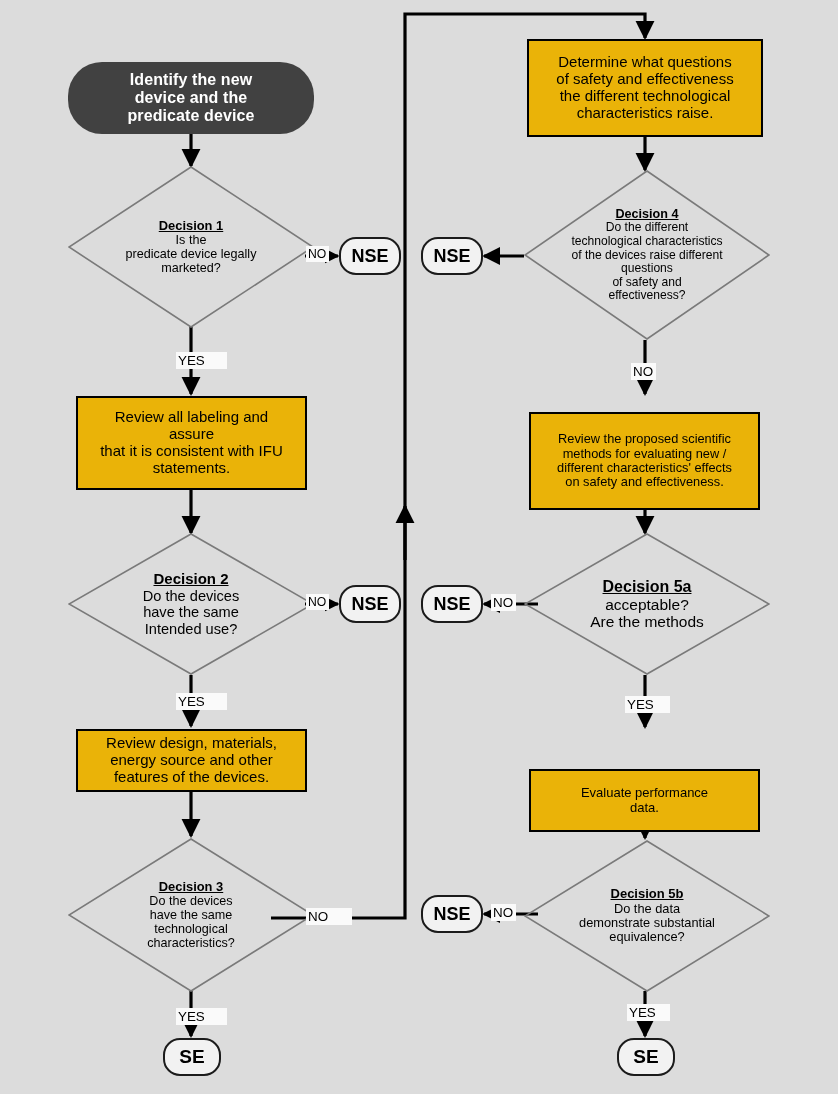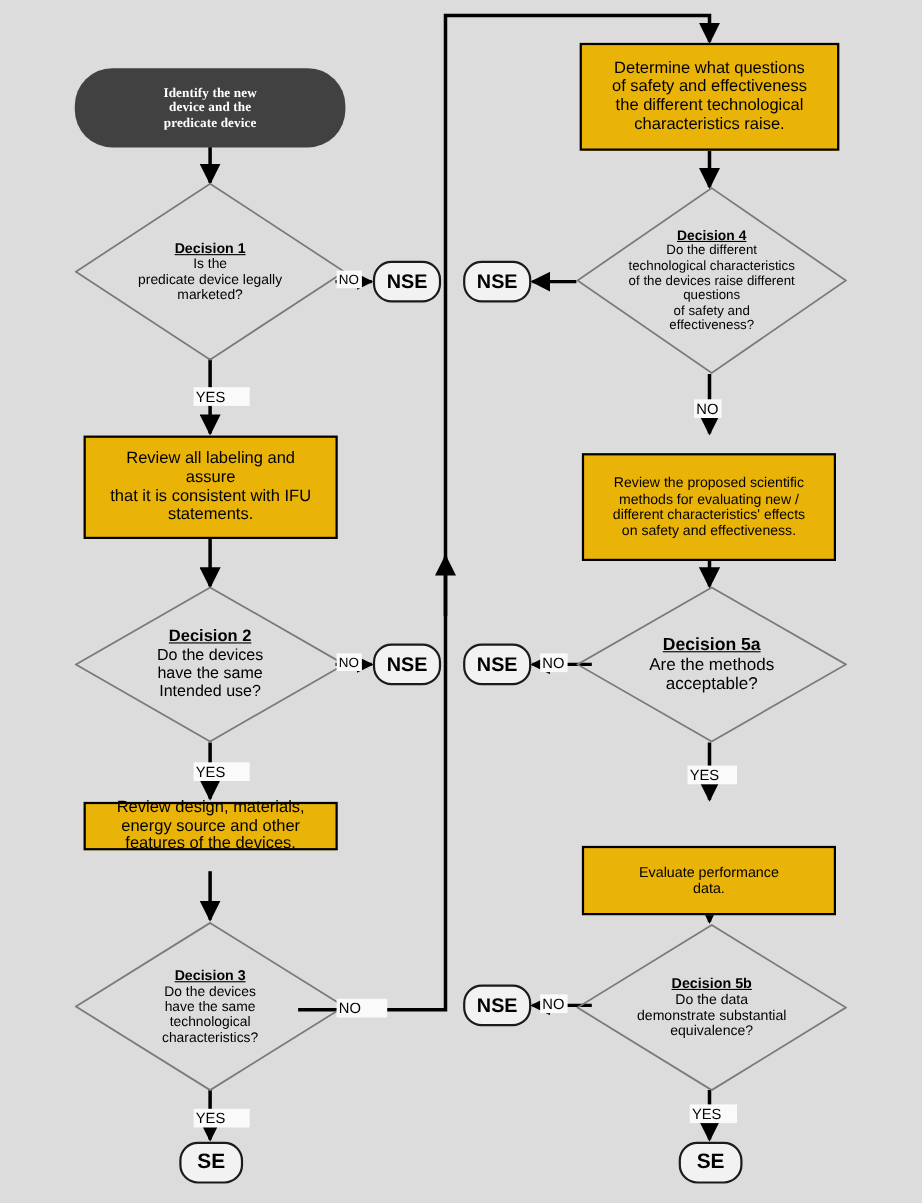--- a/index.html
+++ b/index.html
@@ -33,25 +33,24 @@
     justify-content: center;
     text-align: center;
     line-height: 1.12;
   }
 
   
   .start-node {
     background: #414141;
     color: #ffffff;
     border-radius: 34px;
-    font-size: 12px;
+    font-size: 16px;
     font-weight: 700;
     letter-spacing: 0.1px;
     padding: 16px 10px;
-    font-family: Liberation Serif, serif;
   }
 
   
   .process-node {
     background: #eab308;
     border: 2.5px solid #000000;
     color: #000000;
     font-size: 15px;
     padding: 3px 7px;
   }
@@ -221,21 +220,21 @@
       </svg>
     </span>
     <span class="diamond-text">
       <span class="d-title">Decision 2</span>
       <span class="d-body">Do the devices</span>
       <span class="d-body">have the same</span>
       <span class="d-body">Intended use?</span>
     </span>
   </div>
 
-  <div class="node process-node" style="left:76px; top:729px; width:231px; height:44px;">
+  <div class="node process-node" style="left:76px; top:729px; width:231px; height:63px;">
     <span>
       <span>Review design, materials,</span><br>
       <span>energy source and other</span><br>
       <span>features of the devices.</span>
     </span>
   </div>
 
   <div class="node decision-node dsize-3" style="left:68px; top:838px; width:246px; height:154px;">
     <span class="diamond-shape">
       <svg viewBox="0 0 246 154" preserveAspectRatio="none">
@@ -291,22 +290,22 @@
   </div>
 
   <div class="node decision-node dsize-5a" style="left:524px; top:533px; width:246px; height:142px;">
     <span class="diamond-shape">
       <svg viewBox="0 0 246 142" preserveAspectRatio="none">
         <polygon points="123,1 245,71 123,141 1,71" fill="none" stroke="#7a7a7a" stroke-width="1.6"></polygon>
       </svg>
     </span>
     <span class="diamond-text">
       <span class="d-title">Decision 5a</span>
+      <span class="d-body">acceptable?</span>
       <span class="d-body">Are the methods</span>
-      <span class="d-body">acceptable?</span>
     </span>
   </div>
 
   <div class="node process-node big-text" style="left:529px; top:729px; width:231px; height:63px;">
     <span>
       <span>Evaluate performance</span><br>
       <span>data.</span>
     </span>
   </div>
 

